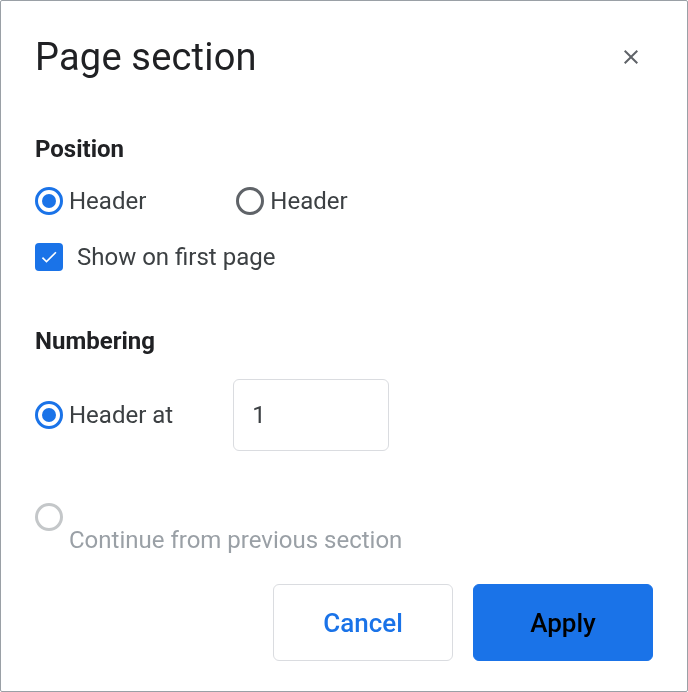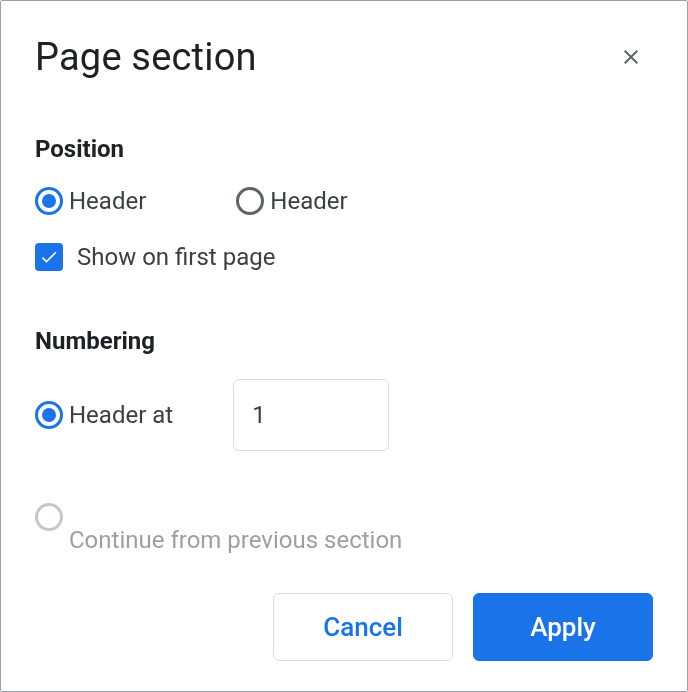--- a/index.html
+++ b/index.html
@@ -131,41 +131,41 @@
     margin-left: 42px;
   }
   .footer {
     position: absolute;
     bottom: 30px;
     right: 34px;
     display: flex;
     gap: 20px;
   }
   .btn {
-    height: 68px;
+    height: 77px;
     padding: 0 36px;
     border-radius: 6px;
     font-size: 26px;
     font-weight: 500;
     display: flex;
     align-items: center;
     justify-content: center;
     cursor: pointer;
     font-family: inherit;
   }
   .btn-secondary {
     background: #fff;
     border: 1px solid #dadce0;
     color: #1a73e8;
     min-width: 180px;
   }
   .btn-primary {
     background: #1a73e8;
     border: 1px solid #1a73e8;
-    color: #ffffff;
+    color: #000000;
     min-width: 180px;
   }
 </style>
 </head>
 <body>
 
 <div class="dialog">
 
   <div class="header">
     <div class="title">Page section</div>

